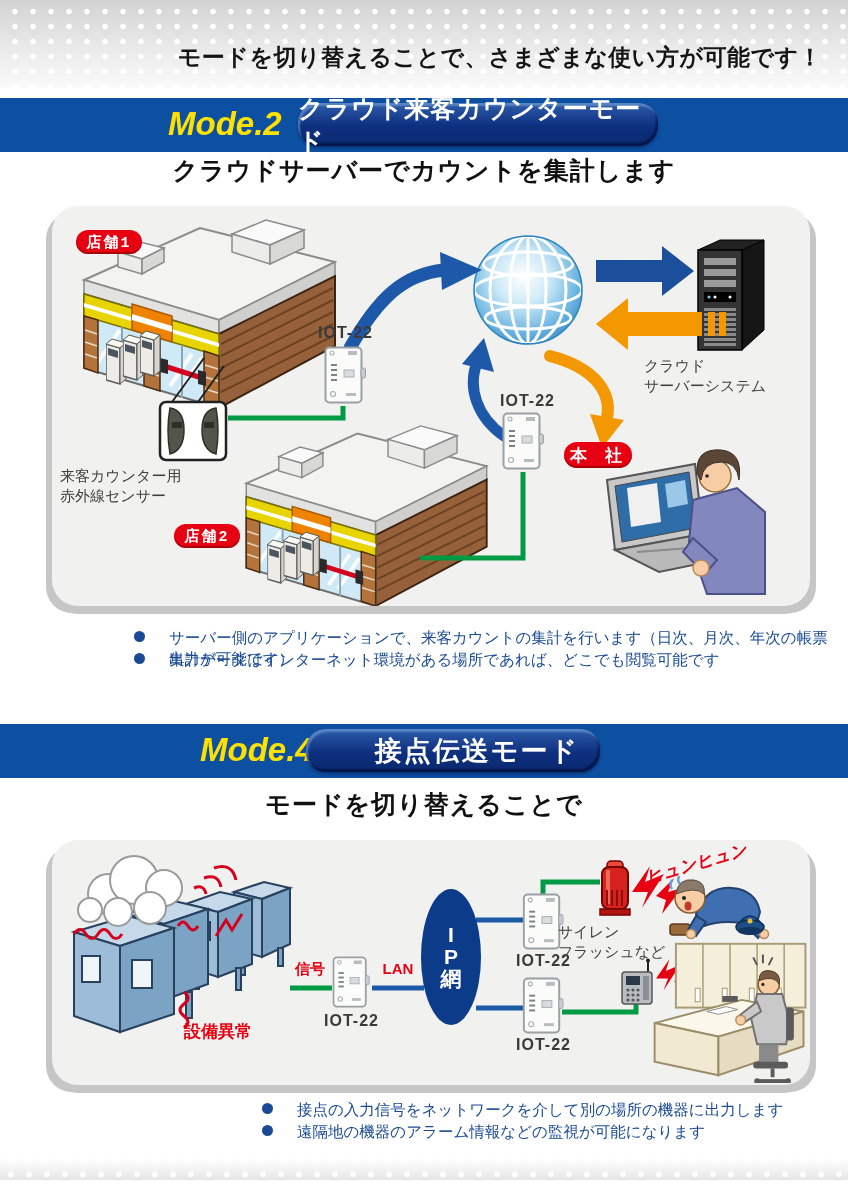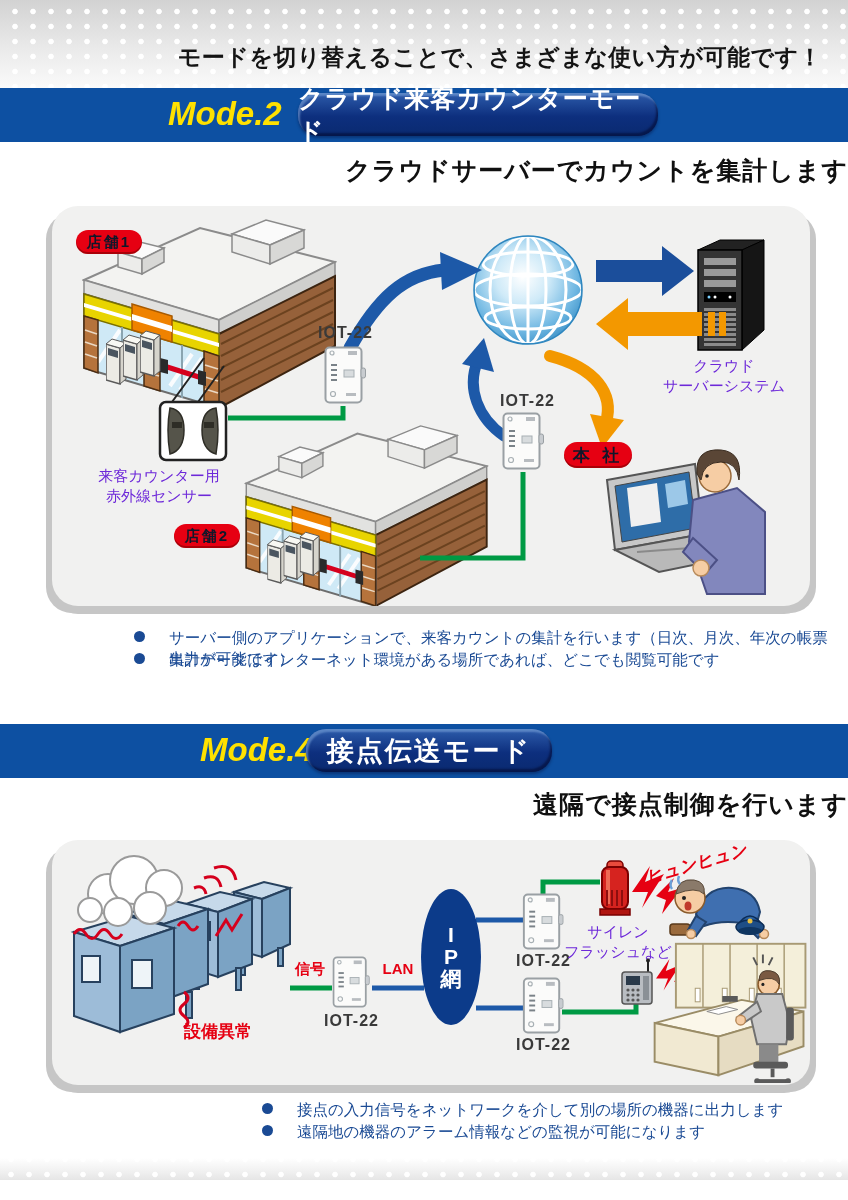--- a/index.html
+++ b/index.html
@@ -14,28 +14,28 @@
     background-image:radial-gradient(circle,#ffffff 2.4px,rgba(255,255,255,0) 3.2px),
                      linear-gradient(0deg,#cbcbcb,#efefef 65%,#ffffff);
     background-size:18px 15px,100% 100%;background-position:2px 9px,0 0;}
   .headline{right:26px;top:42px;font-size:23px;font-weight:bold;color:#141414;letter-spacing:0.5px;}
   .band{left:0;width:848px;height:54px;background:#0d50a2;}
   .mode-label{font-style:italic;font-weight:bold;font-size:33px;color:#ffe100;top:7px;}
   .band-btn{top:5px;height:43px;border-radius:20px;
     background:linear-gradient(180deg,#2d5cab 0%,#0d2f7e 55%,#0a2a70 100%);
     box-shadow:inset 2px 3px 2px rgba(130,170,220,.55), inset -2px -3px 2px rgba(0,0,30,.45), 0 2px 3px rgba(0,0,40,.35);
     color:#ffffff;font-weight:bold;display:flex;align-items:center;justify-content:center;}
-  .subtitle{width:848px;text-align:right;font-size:25px;font-weight:bold;color:#101010;letter-spacing:1px;}
+  .subtitle{width:848px;text-align:center;font-size:25px;font-weight:bold;color:#101010;letter-spacing:1px;}
   .panel{background:#f1f1f0;border-radius:26px;
     box-shadow:-6px 7px 0 #c6c6c6, 6px 7px 0 #c6c6c6, 0 8px 0 #c6c6c6;}
-  .badge{background:#e60012;color:#0f172a;font-weight:bold;border-radius:14px;
+  .badge{background:#e60012;color:#ffffff;font-weight:bold;border-radius:14px;
     display:flex;align-items:center;justify-content:center;letter-spacing:2px;
-    box-shadow:inset 0 -2px 0 rgba(120,0,0,.55);}
+    box-shadow:inset 0 -2px 0 rgba(120,0,0,.55);font-family:Liberation Mono, monospace;}
   .iot-label{font-size:16px;color:#3a3a3a;letter-spacing:1px;text-align:center;font-weight:bold;}
-  .caption{font-size:15px;color:#6d28d9;line-height:1.3;text-align:center;}
+  .caption{font-size:15px;color:#404040;line-height:1.3;text-align:left;}
   .red-label{color:#e60012;font-weight:bold;}
   .bullet{display:flex;align-items:flex-start;gap:24px;color:#1a4a94;font-size:15.5px;width:700px;}
   .bdot{width:11px;height:11px;border-radius:50%;background:#1a4a94;margin-top:3px;flex:none;}
   .ip-ellipse{background:#0c3b8a;border-radius:50%;display:flex;flex-direction:column;
     align-items:center;justify-content:center;color:#ffffff;font-weight:bold;font-size:21px;line-height:1.05;}
 </style>
 </head>
 <body>
 
 <div class="page">
@@ -124,21 +124,21 @@
         <circle cx="9" cy="48" r="2.5" fill="none" stroke="#a8b0b4" stroke-width="1.2"></circle>
         <rect x="22" y="47" width="10" height="3" fill="#b8bcc0"></rect>
       </symbol>
     </defs>
   </svg>
 
   <div class="abs dots-top">
     <div class="abs headline">モードを切り替えることで、さまざまな使い方が可能です！</div>
   </div>
 
-  <div class="abs band" style="top:88px;">
+  <div class="abs band" style="top:98px;">
     <div class="abs mode-label" style="left:168px;">Mode.2</div>
     <div class="abs band-btn" style="left:298px;width:360px;font-size:25px;letter-spacing:1px;">クラウド来客カウンターモード</div>
   </div>
   <div class="abs subtitle" style="top:154px;">クラウドサーバーでカウントを集計します</div>
 
   <div class="abs panel" style="left:52px;top:206px;width:758px;height:400px;">
 
     <svg class="abs" style="left:30px;top:12px;" width="255" height="190" viewBox="0 0 255 190">
         <use href="#store"></use>
       </svg>
@@ -226,21 +226,21 @@
       <polygon points="538,208 572,214 550,242" fill="#f39800"></polygon>
     </svg>
 
     <svg class="abs" style="left:106px;top:194px;" width="70" height="62" viewBox="0 0 70 62">
       <rect x="2" y="2" width="66" height="58" rx="6" fill="#ffffff" stroke="#222" stroke-width="2.5"></rect>
       <path d="M12,8 Q26,10 26,30 Q26,50 12,54 Q8,30 12,8 Z" fill="#55544a" stroke="#2e2d26" stroke-width="1.5"></path>
       <path d="M58,8 Q44,10 44,30 Q44,50 58,54 Q62,30 58,8 Z" fill="#55544a" stroke="#2e2d26" stroke-width="1.5"></path>
       <rect x="14" y="22" width="10" height="6" fill="#2e2d26"></rect>
       <rect x="46" y="22" width="10" height="6" fill="#2e2d26"></rect>
     </svg>
-    <div class="abs caption" style="left:17px;top:260px;width:180px;">
+    <div class="abs caption" style="left:8px;top:260px;width:180px;">
       <div>来客カウンター用</div>
       <div>赤外線センサー</div>
     </div>
 
     <div class="abs iot-label" style="left:256px;top:118px;width:75px;">IOT-22</div>
     <svg class="abs" style="left:272px;top:140px;" width="42" height="58" viewBox="0 0 42 58">
         <use href="#iot"></use>
       </svg>
     <div class="abs iot-label" style="left:438px;top:186px;width:75px;">IOT-22</div>
     <svg class="abs" style="left:450px;top:206px;" width="42" height="58" viewBox="0 0 42 58">
@@ -260,23 +260,23 @@
     <span class="bdot"></span>
     <span>サーバー側のアプリケーションで、来客カウントの集計を行います（日次、月次、年次の帳票出力が可能です）</span>
   </div>
   <div class="abs bullet" style="left:134px;top:650px;">
     <span class="bdot"></span>
     <span>集計データはインターネット環境がある場所であれば、どこでも閲覧可能です</span>
   </div>
 
   <div class="abs band" style="top:724px;">
     <div class="abs mode-label" style="left:200px;">Mode.4</div>
-    <div class="abs band-btn" style="left:306px;width:246px;font-size:27px;letter-spacing:2px;">接点伝送モード</div>
-  </div>
-  <div class="abs subtitle" style="top:788px;">遠隔で接点制御を行います</div>
+    <div class="abs band-btn" style="left:306px;width:246px;font-size:27px;letter-spacing:2px;padding-left:48px;">接点伝送モード</div>
+  </div>
+  <div class="abs subtitle" style="top:788px;">モードを切り替えることで</div>
 
   <div class="abs panel" style="left:52px;top:840px;width:758px;height:245px;">
 
     <svg class="abs" style="left:14px;top:12px;" width="230" height="185" viewBox="0 0 230 185">
       <g stroke="#27415e" stroke-width="2">
         <polygon points="168,40 198,30 224,36 196,47" fill="#c6d9ea"></polygon>
         <polygon points="168,40 196,47 196,105 168,97" fill="#9dbcd8"></polygon>
         <polygon points="196,47 224,36 224,92 196,105" fill="#7ba3c4"></polygon>
         <rect x="174" y="105" width="5" height="18" fill="#7ba3c4"></rect>
           <rect x="212" y="96" width="5" height="18" fill="#7ba3c4"></rect>

